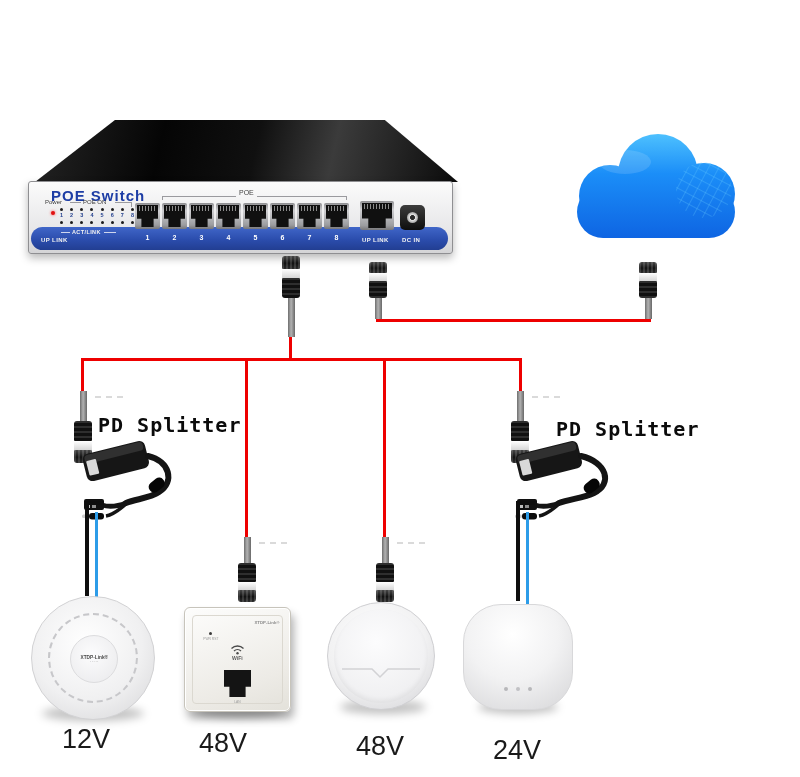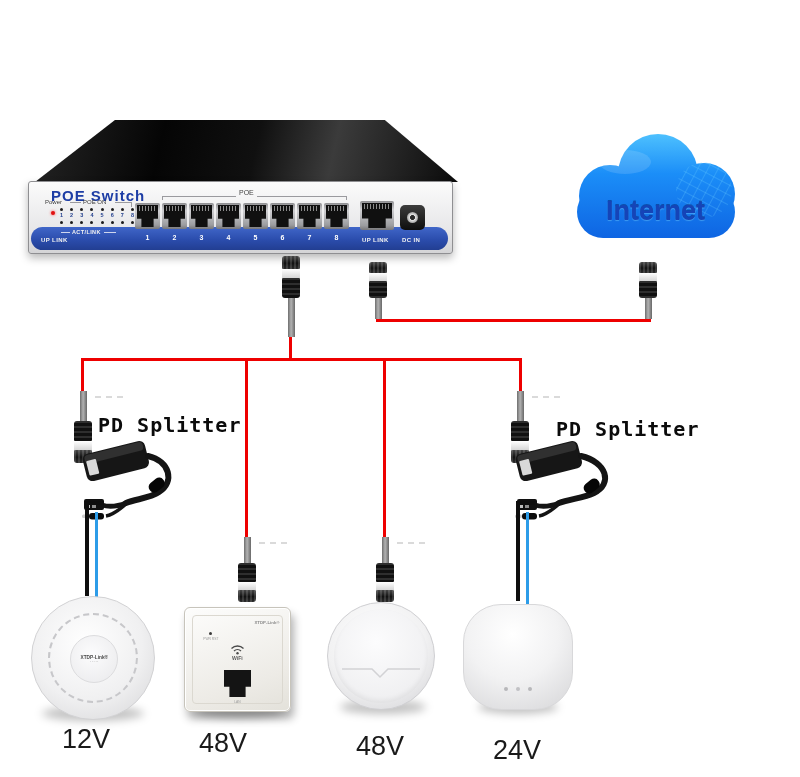--- a/index.html
+++ b/index.html
@@ -202,23 +202,20 @@
         <path d="M0 0H9M0 0V9" stroke="#6fd4ff" stroke-width="1" fill="none" opacity="0.5"></path>
       </pattern>
     </defs>
     <circle cx="47" cy="68" r="31" fill="url(#cg)"></circle>
     <circle cx="95" cy="46" r="40" fill="url(#cg)"></circle>
     <circle cx="141" cy="66" r="31" fill="url(#cg)"></circle>
     <rect x="14" y="58" width="158" height="52" rx="26" fill="url(#cg)"></rect>
     <circle cx="141" cy="62" r="28" fill="url(#grid)"></circle>
     <ellipse cx="62" cy="34" rx="26" ry="12" fill="#ffffff" opacity="0.13"></ellipse>
   </svg>
-  <div class="abs" style="left:563px;top:196px;width:185px;text-align:center;">
-    <span class="internet-label">Internet</span>
-  </div>
 
   <div class="abs wire" style="left:376px;top:319px;width:275px;height:3px;"></div>
   <div class="abs wire" style="left:289px;top:336px;width:3px;height:24px;"></div>
   <div class="abs wire" style="left:81px;top:358px;width:441px;height:3px;"></div>
   <div class="abs wire" style="left:81px;top:358px;width:3px;height:35px;"></div>
   <div class="abs wire" style="left:245px;top:358px;width:3px;height:180px;"></div>
   <div class="abs wire" style="left:383px;top:358px;width:3px;height:180px;"></div>
   <div class="abs wire" style="left:519px;top:358px;width:3px;height:35px;"></div>
 
   <div class="abs plug" style="left:282px;top:256px;">

